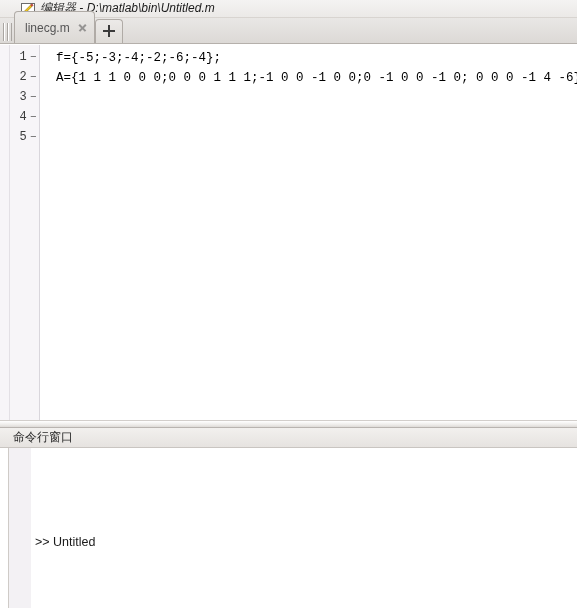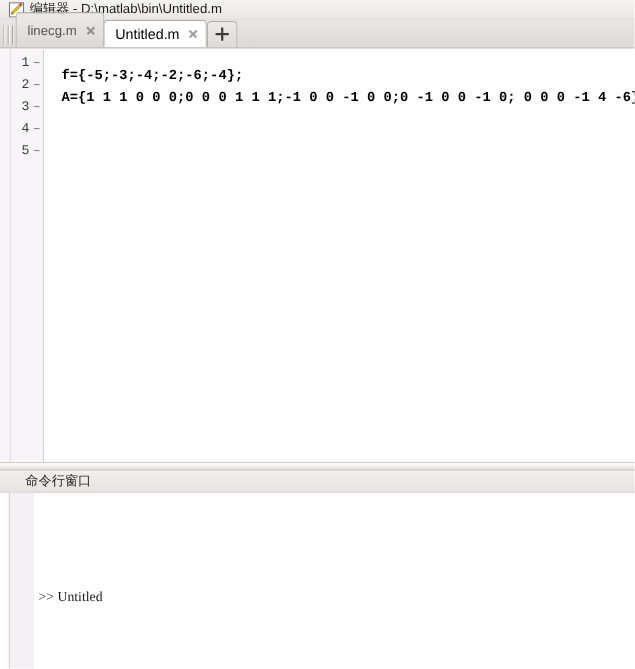--- a/index.html
+++ b/index.html
@@ -16,23 +16,24 @@
     overflow: hidden;
     position: relative;
   }
 
   
   #title-bar {
     height: 18px;
     background: linear-gradient(to bottom, #f4f3f2 0%, #ebe9e7 100%);
     border-bottom: 1px solid #d8d4d0;
     display: flex;
-    align-items: center;
-    padding-left: 8px;
-    box-sizing: border-box;
+    align-items: flex-end;
+    padding-left: 21px;
+    box-sizing: border-box;
+    font-style: italic;
   }
   #editor-icon {
     width: 14px;
     height: 14px;
     flex: 0 0 14px;
     margin-right: 5px;
     position: relative;
   }
   #title-text {
     font-size: 12px;
@@ -162,25 +163,24 @@
     padding-right: 2px;
     box-sizing: border-box;
     font-family: "Liberation Mono", monospace;
     font-size: 12px;
     color: #3c3c3c;
   }
   .gutter-num { margin-right: 3px; }
   .gutter-dash { color: #6d6d6d; }
   #code-area {
     flex: 1 1 auto;
-    padding-top: 14px;
+    padding-top: 3px;
     padding-left: 16px;
     box-sizing: border-box;
     overflow: hidden;
-    font-weight: bold;
   }
   .code-row {
     height: 20px;
     line-height: 20px;
     font-family: "Liberation Mono", monospace;
     font-size: 12.5px;
     color: #000000;
     white-space: pre;
   }
   .hl-warn {
@@ -213,21 +213,21 @@
     height: 180px;
     background: #ffffff;
     box-sizing: border-box;
   }
   #cmd-title {
     height: 20px;
     background: linear-gradient(to bottom, #f2f0ee 0%, #e6e3e0 100%);
     border-bottom: 1px solid #c9c5c1;
     display: flex;
     align-items: center;
-    padding-left: 23px;
+    padding-left: 13px;
     box-sizing: border-box;
     font-size: 12px;
     color: #2a2a2a;
   }
   #cmd-body {
     position: relative;
     height: 160px;
     display: flex;
     background: #ffffff;
   }
@@ -240,21 +240,21 @@
   #cmd-strip {
     width: 22px;
     flex: 0 0 22px;
     background: #f3f1f4;
   }
   #cmd-text {
     flex: 1 1 auto;
     padding-left: 4px;
     padding-top: 28px;
     box-sizing: border-box;
-    font-family: Liberation Serif, serif;
+    font-family: Liberation Sans, sans-serif;
     font-size: 12.5px;
     line-height: 19px;
     white-space: pre;
   }
   .cmd-line { height: 19px; }
   .cmd-prompt { color: #1a1a1a; }
 </style>
 </head>
 <body>
 
@@ -271,24 +271,20 @@
 </div>
 
 <div id="tab-bar">
   <div id="tab-grip"></div>
 
   <div class="tab inactive">
     <span class="tab-label">linecg.m</span>
     <span class="tab-close"></span>
   </div>
 
-  <div class="tab active">
-    <span class="tab-label">Untitled.m</span>
-    <span class="tab-close"></span>
-  </div>
 
   <div id="tab-add"></div>
 </div>
 
 <div id="editor-pane">
 
   <div id="editor-breakpoint-col"></div>
 
   <div id="gutter">
     <div class="gutter-row">

